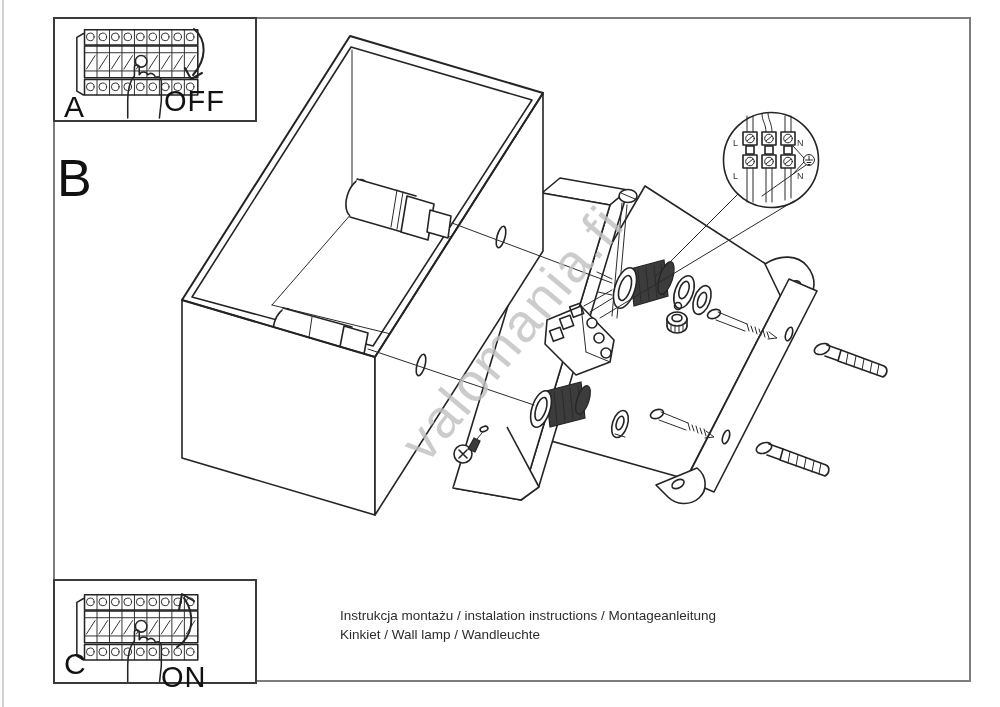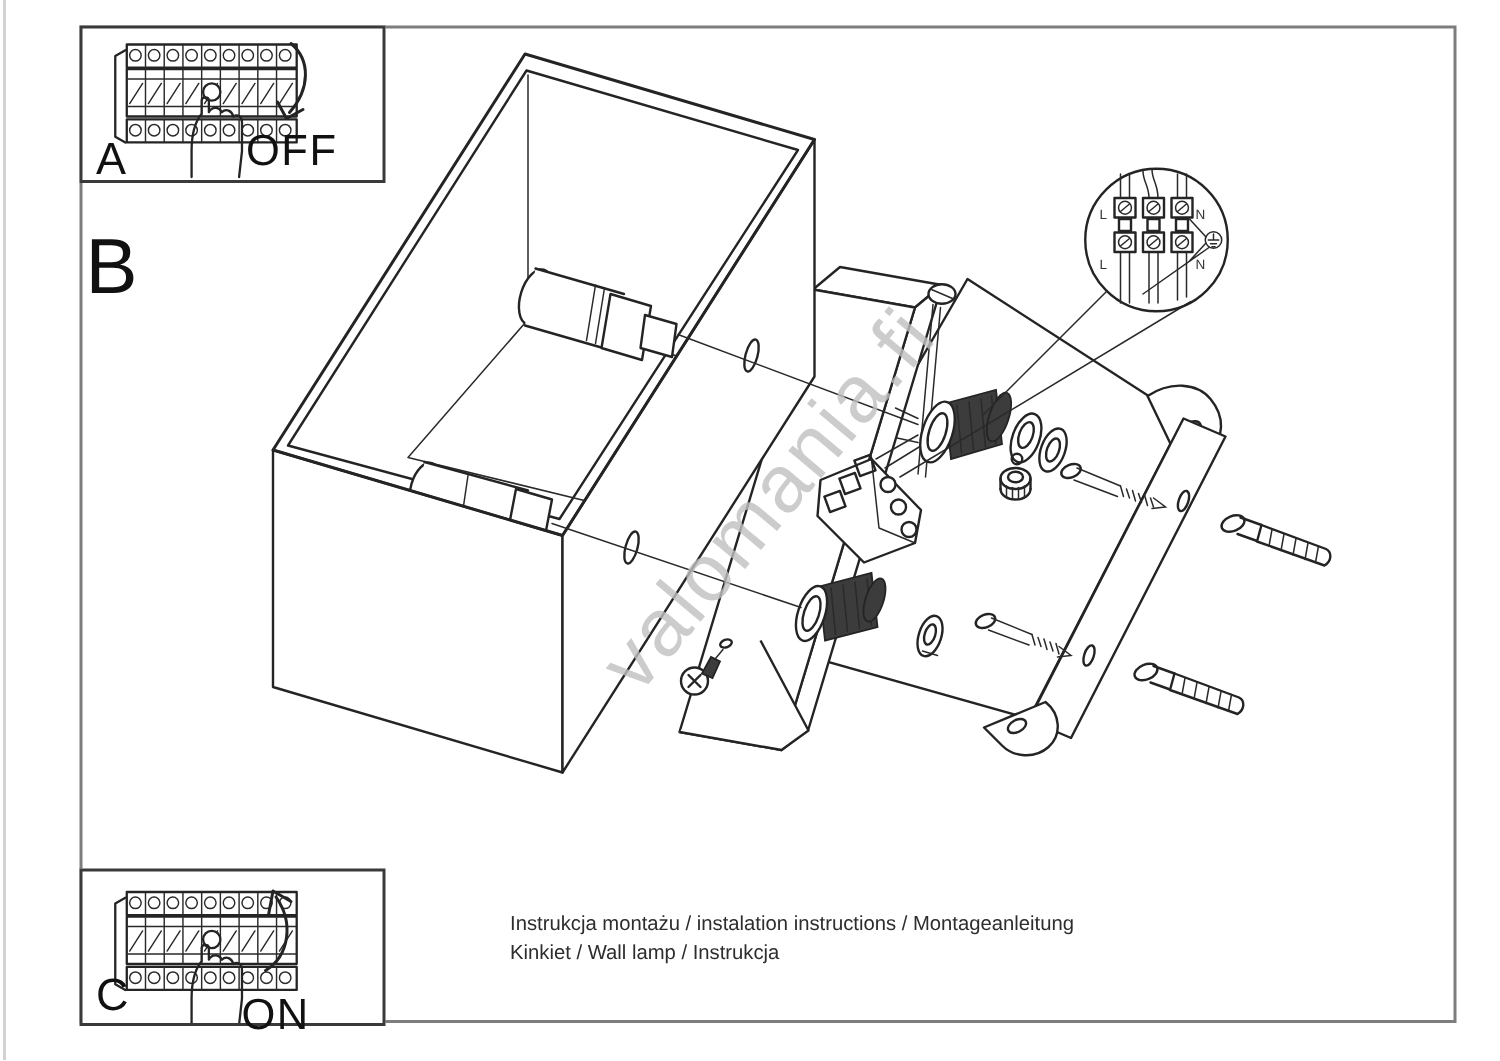--- a/index.html
+++ b/index.html
@@ -277,16 +277,16 @@
         <text class="lbl" x="733" y="179">L</text>
         <text class="lbl" x="797" y="179">N</text>
       </g>
     </g>
   </svg>
 
   <div class="watermark">valomania.fi</div>
 
   <div class="captions">
     <div>Instrukcja montażu / instalation instructions / Montageanleitung</div>
-    <div>Kinkiet / Wall lamp / Instrukcja</div>
+    <div>Kinkiet / Wall lamp / Wandleuchte</div>
   </div>
 
 </div>
 
 </body></html>

